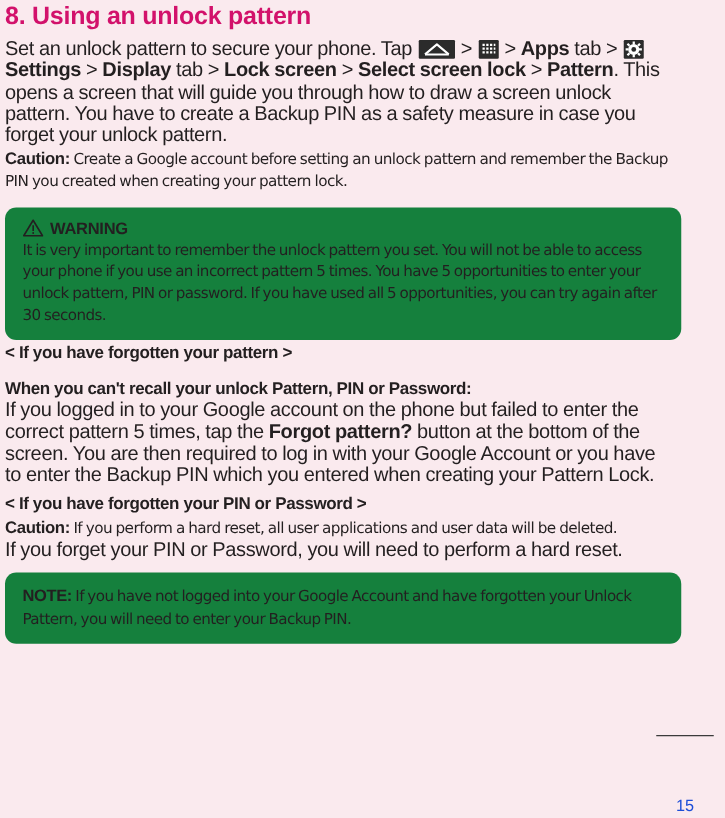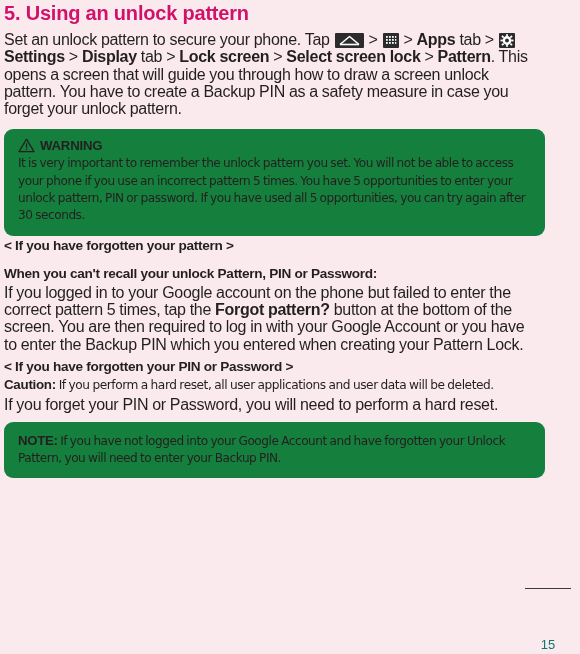--- a/index.html
+++ b/index.html
@@ -143,32 +143,32 @@
     text-align: center;
   }
   .folio .rule {
     height: 1.5px;
     background: #3b3b3b;
     width: 46px;
     margin-bottom: 3px;
   }
   .folio .num {
     font-size: 13px;
-    color: #0f766e;
+    color: #1d4ed8;
     letter-spacing: 0px;
     text-align: center;
     margin-top: 48px;
   }
 </style>
 </head>
 <body>
 
 <div class="page">
 
-  <h1 class="section-title">5. Using an unlock pattern</h1>
+  <h1 class="section-title">8. Using an unlock pattern</h1>
 
   <p class="body-text"><span>Set an unlock pattern to secure your phone. Tap </span><span class="glyph glyph-home"><svg width="29" height="15" viewBox="0 0 29 15">
           <path d="M5 11.5 L14.5 3.5 L24 11.5" fill="none" stroke="#ffffff" stroke-width="1.6" stroke-linejoin="round"></path>
           <path d="M5 11.5 L24 11.5" fill="none" stroke="#ffffff" stroke-width="1.6"></path>
         </svg></span><span> &gt; </span><span class="glyph"><svg width="16" height="15" viewBox="0 0 16 15">
           <g fill="#ffffff">
             <rect x="3" y="3" width="1.8" height="1.8"></rect>
             <rect x="6" y="3" width="1.8" height="1.8"></rect>
             <rect x="9" y="3" width="1.8" height="1.8"></rect>
             <rect x="12" y="3" width="1.3" height="1.8"></rect>
@@ -189,20 +189,21 @@
             <rect x="1.5" y="6.6" width="2.3" height="1.8"></rect>
             <rect x="12.2" y="6.6" width="2.3" height="1.8"></rect>
             <rect x="2.9" y="2.6" width="1.8" height="2.3" transform="rotate(-45 3.8 3.75)"></rect>
             <rect x="11.3" y="10.2" width="1.8" height="2.3" transform="rotate(-45 12.2 11.35)"></rect>
             <rect x="11.3" y="2.6" width="1.8" height="2.3" transform="rotate(45 12.2 3.75)"></rect>
             <rect x="2.9" y="10.2" width="1.8" height="2.3" transform="rotate(45 3.8 11.35)"></rect>
           </g>
           <circle cx="8" cy="7.5" r="1.9" fill="#2b2b2b"></circle>
         </svg></span><br><b>Settings</b><span> &gt; </span><b>Display</b><span> tab &gt; </span><b>Lock screen</b><span> &gt; </span><b>Select screen lock</b><span> &gt; </span><b>Pattern</b><span>. This opens a screen that will guide you through how to draw a screen unlock pattern. You have to create a Backup PIN as a safety measure in case you forget your unlock pattern.</span></p>
 
+  <p class="body-text wide-text"><span class="lead">Caution:</span><span> Create a Google account before setting an unlock pattern and remember the Backup PIN you created when creating your pattern lock.</span></p>
 
   <div class="callout">
     <div class="warning-head">
       <span>
           <svg class="warn-tri" width="17" height="15" viewBox="0 0 17 15">
             <path d="M8.5 1.2 L16 13.6 L1 13.6 Z" fill="none" stroke="#231f20" stroke-width="1.3" stroke-linejoin="round"></path>
             <rect x="7.9" y="5.2" width="1.3" height="4.6" fill="#231f20"></rect>
             <rect x="7.9" y="10.7" width="1.3" height="1.4" fill="#231f20"></rect>
           </svg>
         </span>

